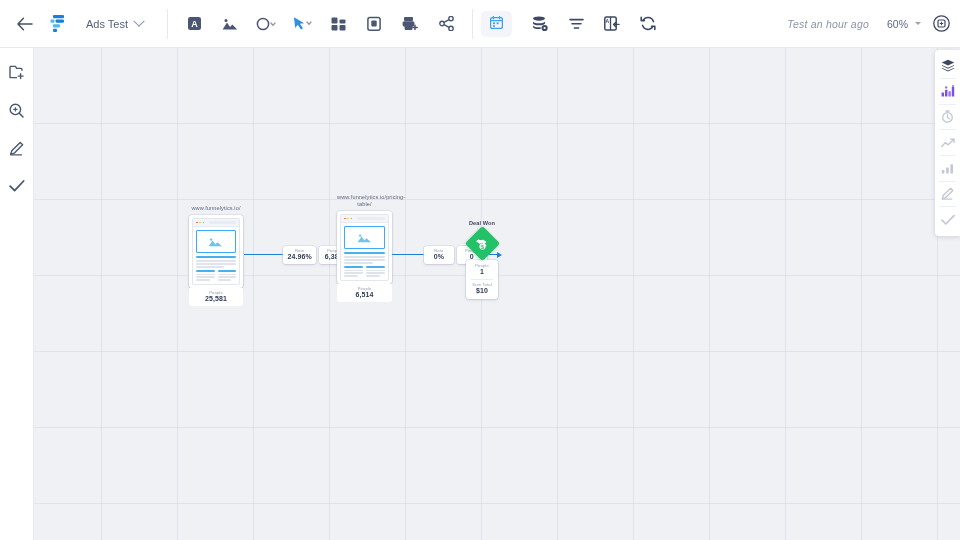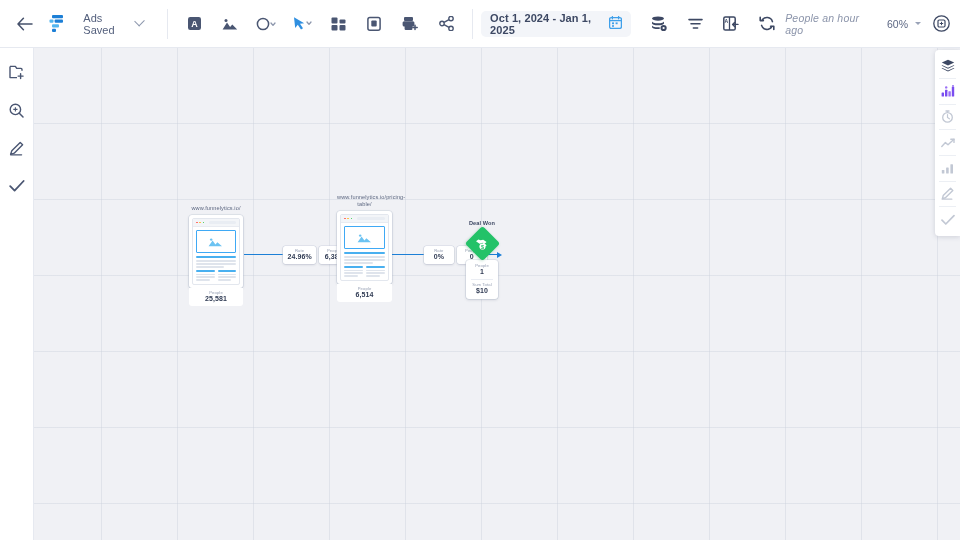--- a/index.html
+++ b/index.html
@@ -153,21 +153,21 @@
       <svg width="16" height="20" viewBox="0 0 16 20">
         <rect x="4" y="1" width="11" height="3.2" rx="1" fill="#1c7fd6"></rect>
         <rect x="1.5" y="5.6" width="4" height="3.2" rx="1" fill="#53b6f0"></rect>
         <rect x="6.6" y="5.6" width="8.4" height="3.2" rx="1" fill="#1c7fd6"></rect>
         <rect x="4" y="10.2" width="7" height="3.2" rx="1" fill="#53b6f0"></rect>
         <rect x="4" y="14.8" width="4" height="3.2" rx="1" fill="#1c7fd6"></rect>
       </svg>
     </div>
 
     <div class="proj">
-      <span>Ads Saved</span>
+      <span>Ads Test</span>
       <span class="chev"></span>
     </div>
 
     <div class="divider"></div>
 
     <div class="tb-group">
       <div class="ibtn">
         <svg width="15" height="15" viewBox="0 0 15 15">
             <rect x="1" y="1" width="13" height="13" rx="2.2" fill="#4a5672"></rect>
             <text x="7.5" y="11" font-size="9" font-family="Liberation Sans, sans-serif" font-weight="bold" fill="#ffffff" text-anchor="middle">A</text>
@@ -219,21 +219,20 @@
             <circle cx="3" cy="7.5" r="2.2" fill="none" stroke="#4a5672" stroke-width="1.4"></circle>
             <circle cx="12" cy="12.4" r="2.2" fill="none" stroke="#4a5672" stroke-width="1.4"></circle>
             <path d="M5 6.4 10 3.7M5 8.6l5 2.7" stroke="#4a5672" stroke-width="1.4"></path>
           </svg>
       </div>
     </div>
 
     <div class="divider"></div>
 
     <div class="daterange">
-      <span>Oct 1, 2024 - Jan 1, 2025</span>
       <span>
         <svg width="13" height="13" viewBox="0 0 13 13">
             <rect x="0.6" y="1.6" width="11.8" height="10.8" rx="1.6" fill="none" stroke="#3fa0ea" stroke-width="1.3"></rect>
             <path d="M0.8 4.6h11.4" stroke="#3fa0ea" stroke-width="1.3"></path>
             <path d="M3.4 0.6v2.2M9.6 0.6v2.2" stroke="#3fa0ea" stroke-width="1.3" stroke-linecap="round"></path>
             <rect x="3" y="6.4" width="2" height="1.8" fill="#3fa0ea"></rect>
             <rect x="6.6" y="6.4" width="2" height="1.8" fill="#3fa0ea"></rect>
             <rect x="3" y="9.2" width="2" height="1.6" fill="#3fa0ea"></rect>
           </svg>
       </span>
@@ -266,21 +265,21 @@
         <svg width="16" height="15" viewBox="0 0 16 15">
             <path d="M13.4 5.6A5.6 5.6 0 0 0 3.2 4.2" stroke="#3d4863" stroke-width="1.6" fill="none" stroke-linecap="round"></path>
             <path d="M2.6 9.4a5.6 5.6 0 0 0 10.2 1.3" stroke="#3d4863" stroke-width="1.6" fill="none" stroke-linecap="round"></path>
             <path d="M1.2 1.4v3.2h3.2M14.8 13.4v-3.2h-3.2" stroke="#3d4863" stroke-width="1.6" fill="none" stroke-linecap="round" stroke-linejoin="round"></path>
           </svg>
       </div>
     </div>
 
     <div class="spacer"></div>
 
-    <div class="saved">People an hour ago</div>
+    <div class="saved">Test an hour ago</div>
 
     <div class="zoomlvl">
       <span>60%</span>
       <span class="zoomchev"></span>
     </div>
 
     <div class="avatar-btn">
       <svg width="17" height="17" viewBox="0 0 17 17">
           <circle cx="8.5" cy="8.5" r="7.7" fill="none" stroke="#3d4863" stroke-width="1.3"></circle>
           <rect x="5" y="5" width="7" height="7" rx="1.2" fill="none" stroke="#3d4863" stroke-width="1.2"></rect>

